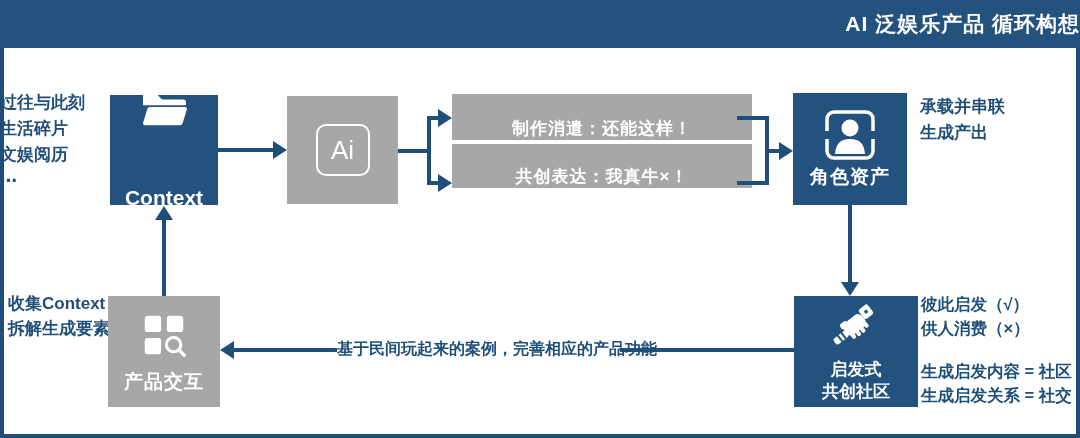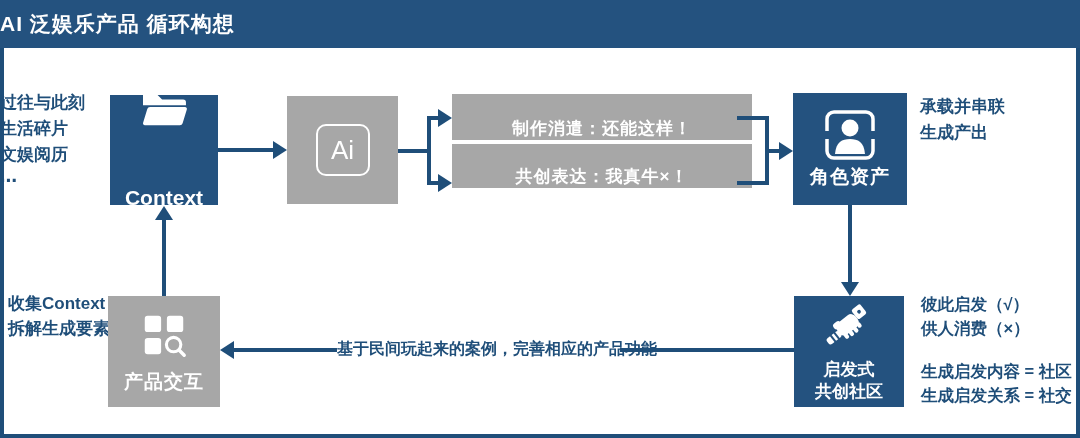--- a/index.html
+++ b/index.html
@@ -8,21 +8,21 @@
     --gray:#A7A7A7;
   }
   html,body{margin:0;padding:0;background:#fff;}
   body{font-family:"Liberation Sans","DejaVu Sans",sans-serif;}
   .frame{
     position:relative;width:1080px;height:438px;background:#fff;
     box-shadow:inset 0 0 0 4px var(--arrow);overflow:hidden;
   }
   .header{
     position:absolute;left:0;top:0;width:1080px;height:48px;
-    background:var(--blue);display:flex;align-items:center;justify-content:flex-start;
+    background:var(--blue);display:flex;align-items:center;justify-content:flex-end;
   }
   .header span{color:#fff;font-size:21px;font-weight:bold;letter-spacing:1px;}
 
   .node{position:absolute;display:flex;flex-direction:column;align-items:center;justify-content:center;}
   .node.blue{background:var(--blue);}
   .node.gray{background:var(--gray);}
   .node .lbl{color:#fff;font-weight:bold;text-align:center;line-height:1.25;}
 
   .ctx{left:110px;top:95px;width:108px;height:110px;gap:44px;}
   .ctx .lbl{font-size:21px;margin-top:7px;}
@@ -34,21 +34,21 @@
   }
   .banner{
     left:452px;width:300px;background:var(--gray);position:absolute;
     display:flex;align-items:flex-end;justify-content:center;
     color:#fff;font-weight:bold;font-size:17px;letter-spacing:1px;
   }
   .banner.b1{top:94px;height:46px;}
   .banner.b2{top:144px;height:44px;}
   .role{left:793px;top:93px;width:114px;height:112px;}
   .role .lbl{font-size:19px;letter-spacing:1px;}
-  .community{left:794px;top:296px;width:110px;height:111px;}
+  .community{left:794px;top:296px;width:124px;height:111px;}
   .community .lbl{font-size:17px;margin-top:4px;}
   .product{left:108px;top:296px;width:112px;height:111px;}
   .product .lbl{font-size:19px;margin-top:6px;letter-spacing:1px;}
 
   .ann{position:absolute;color:var(--arrow);font-weight:bold;font-size:17px;}
   .ann div{line-height:26px;}
   .ann-ctx{left:0;top:90px;width:90px;text-align:left;}
   .ann-role{left:920px;top:94px;}
   .ann-comm{left:921px;top:292px;font-size:16.5px;}
   .ann-comm div{line-height:24px;}

